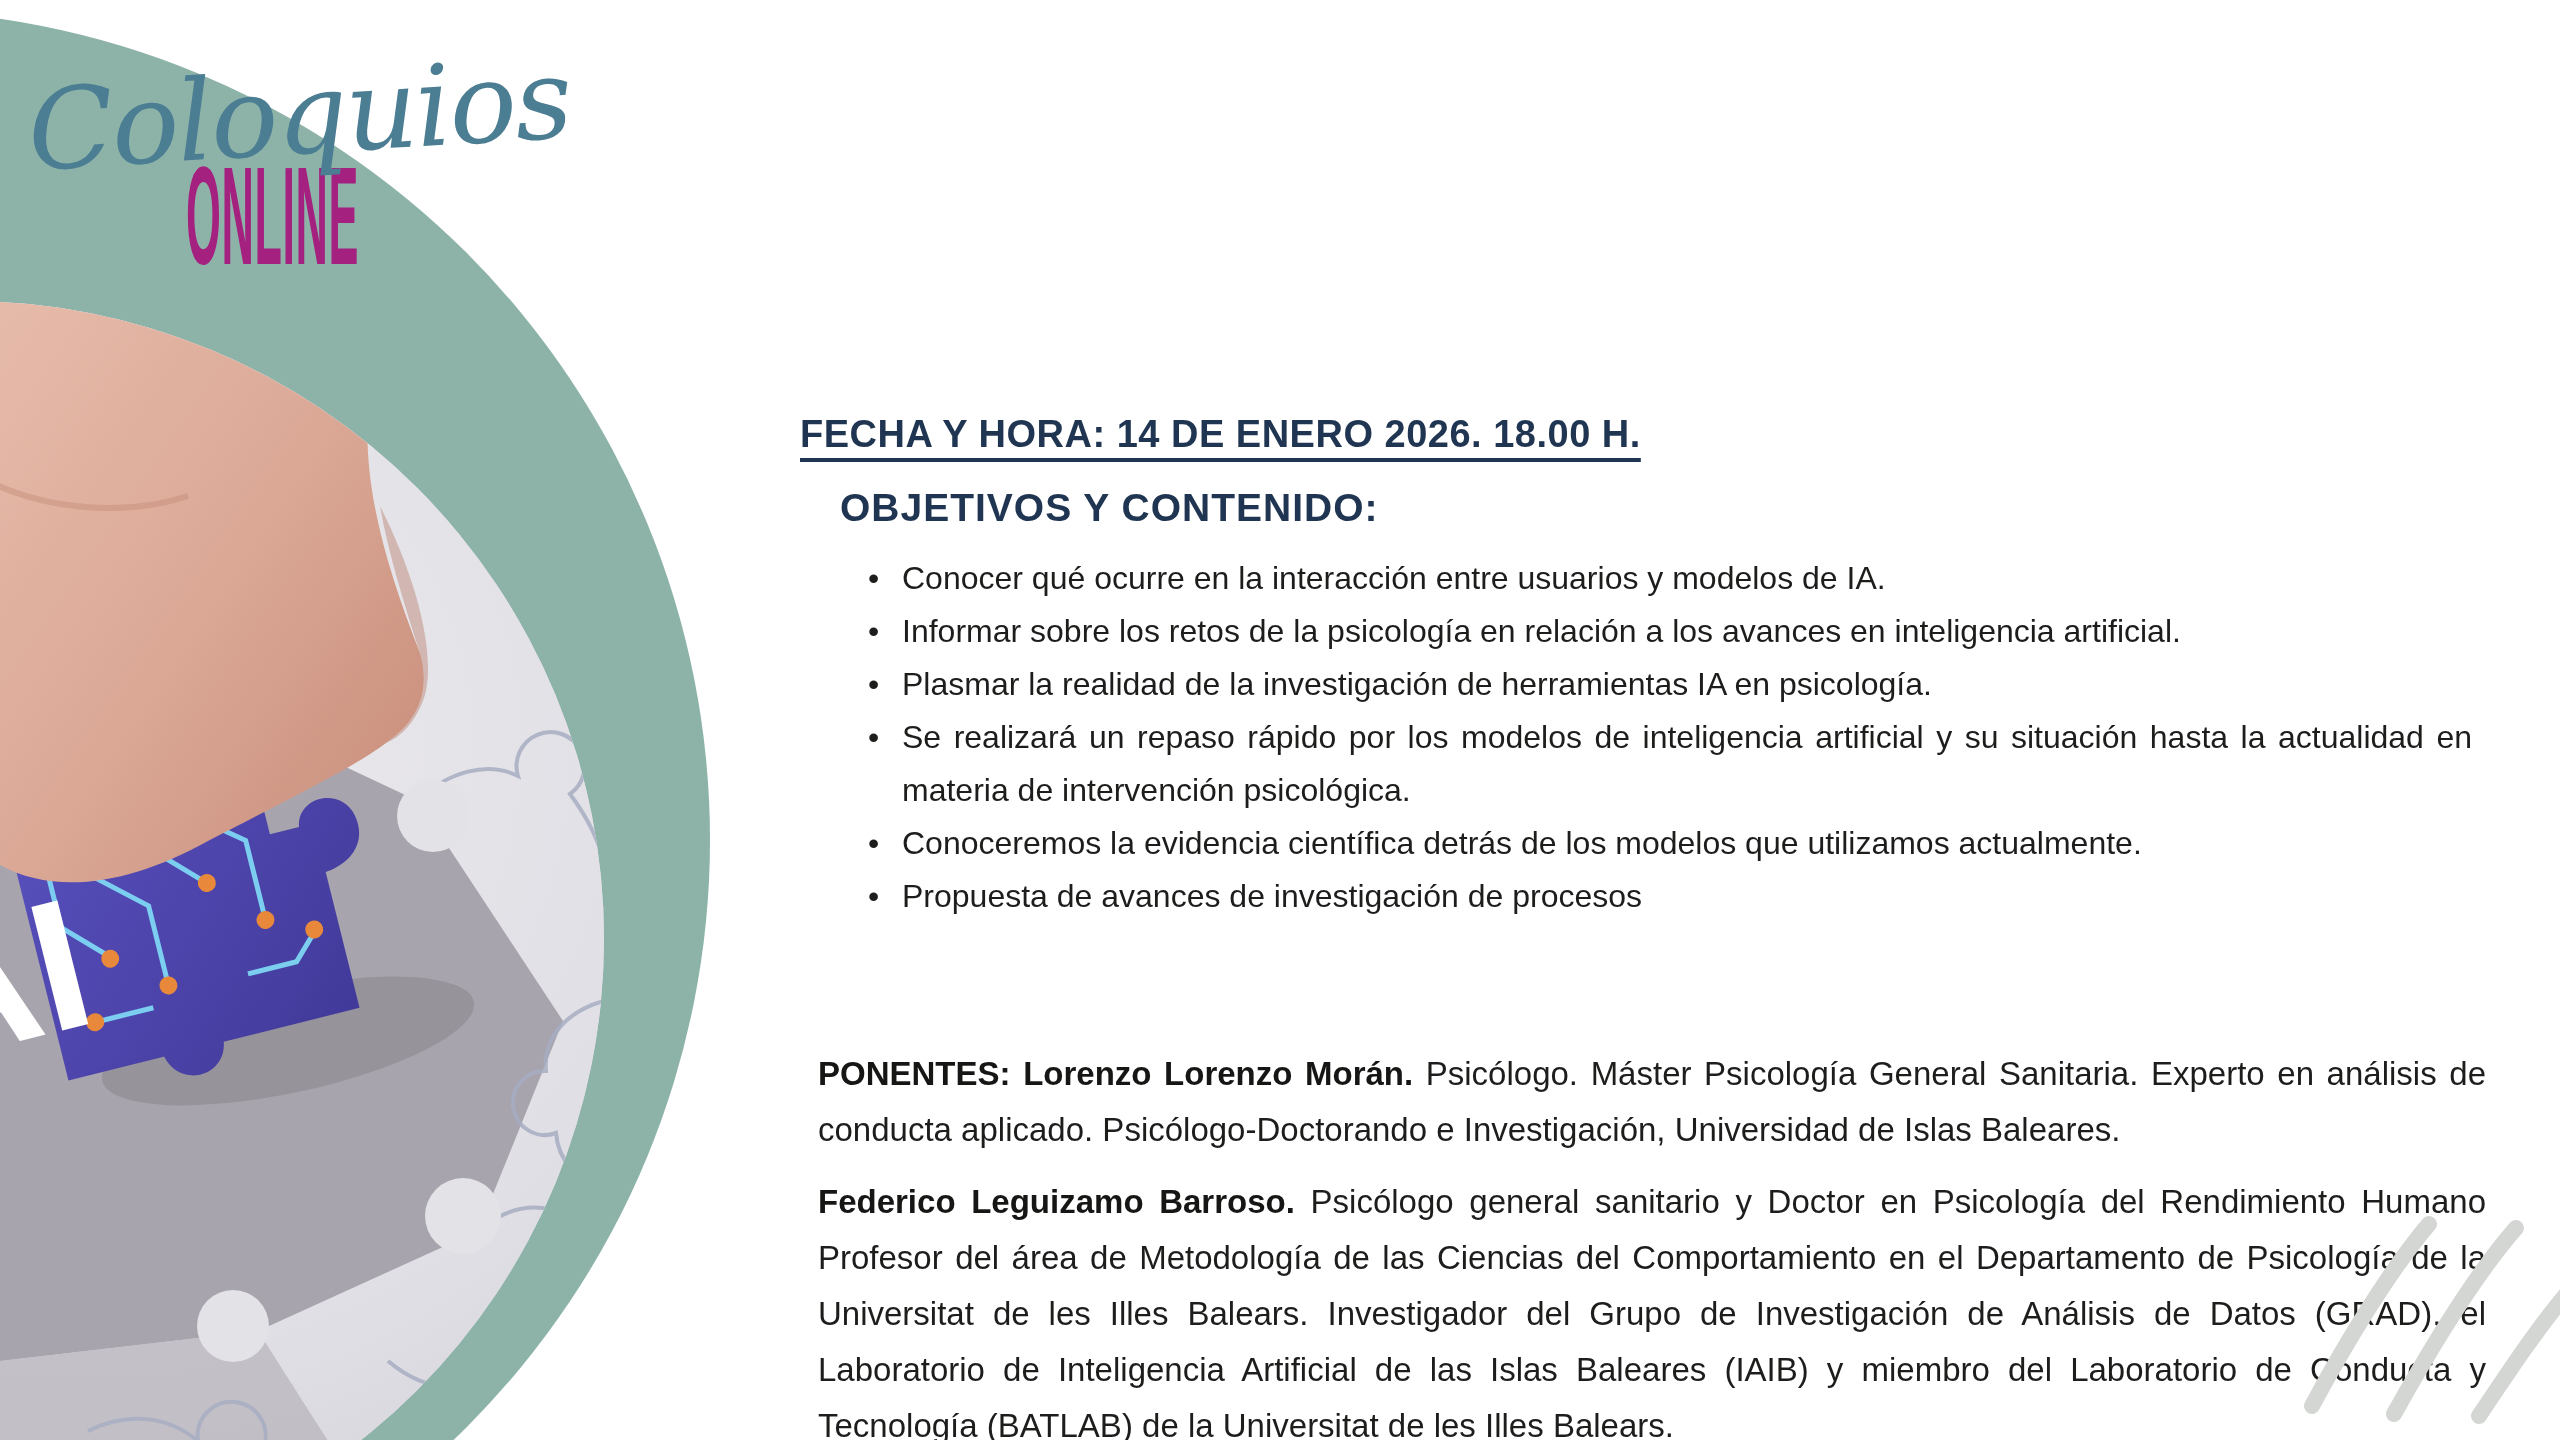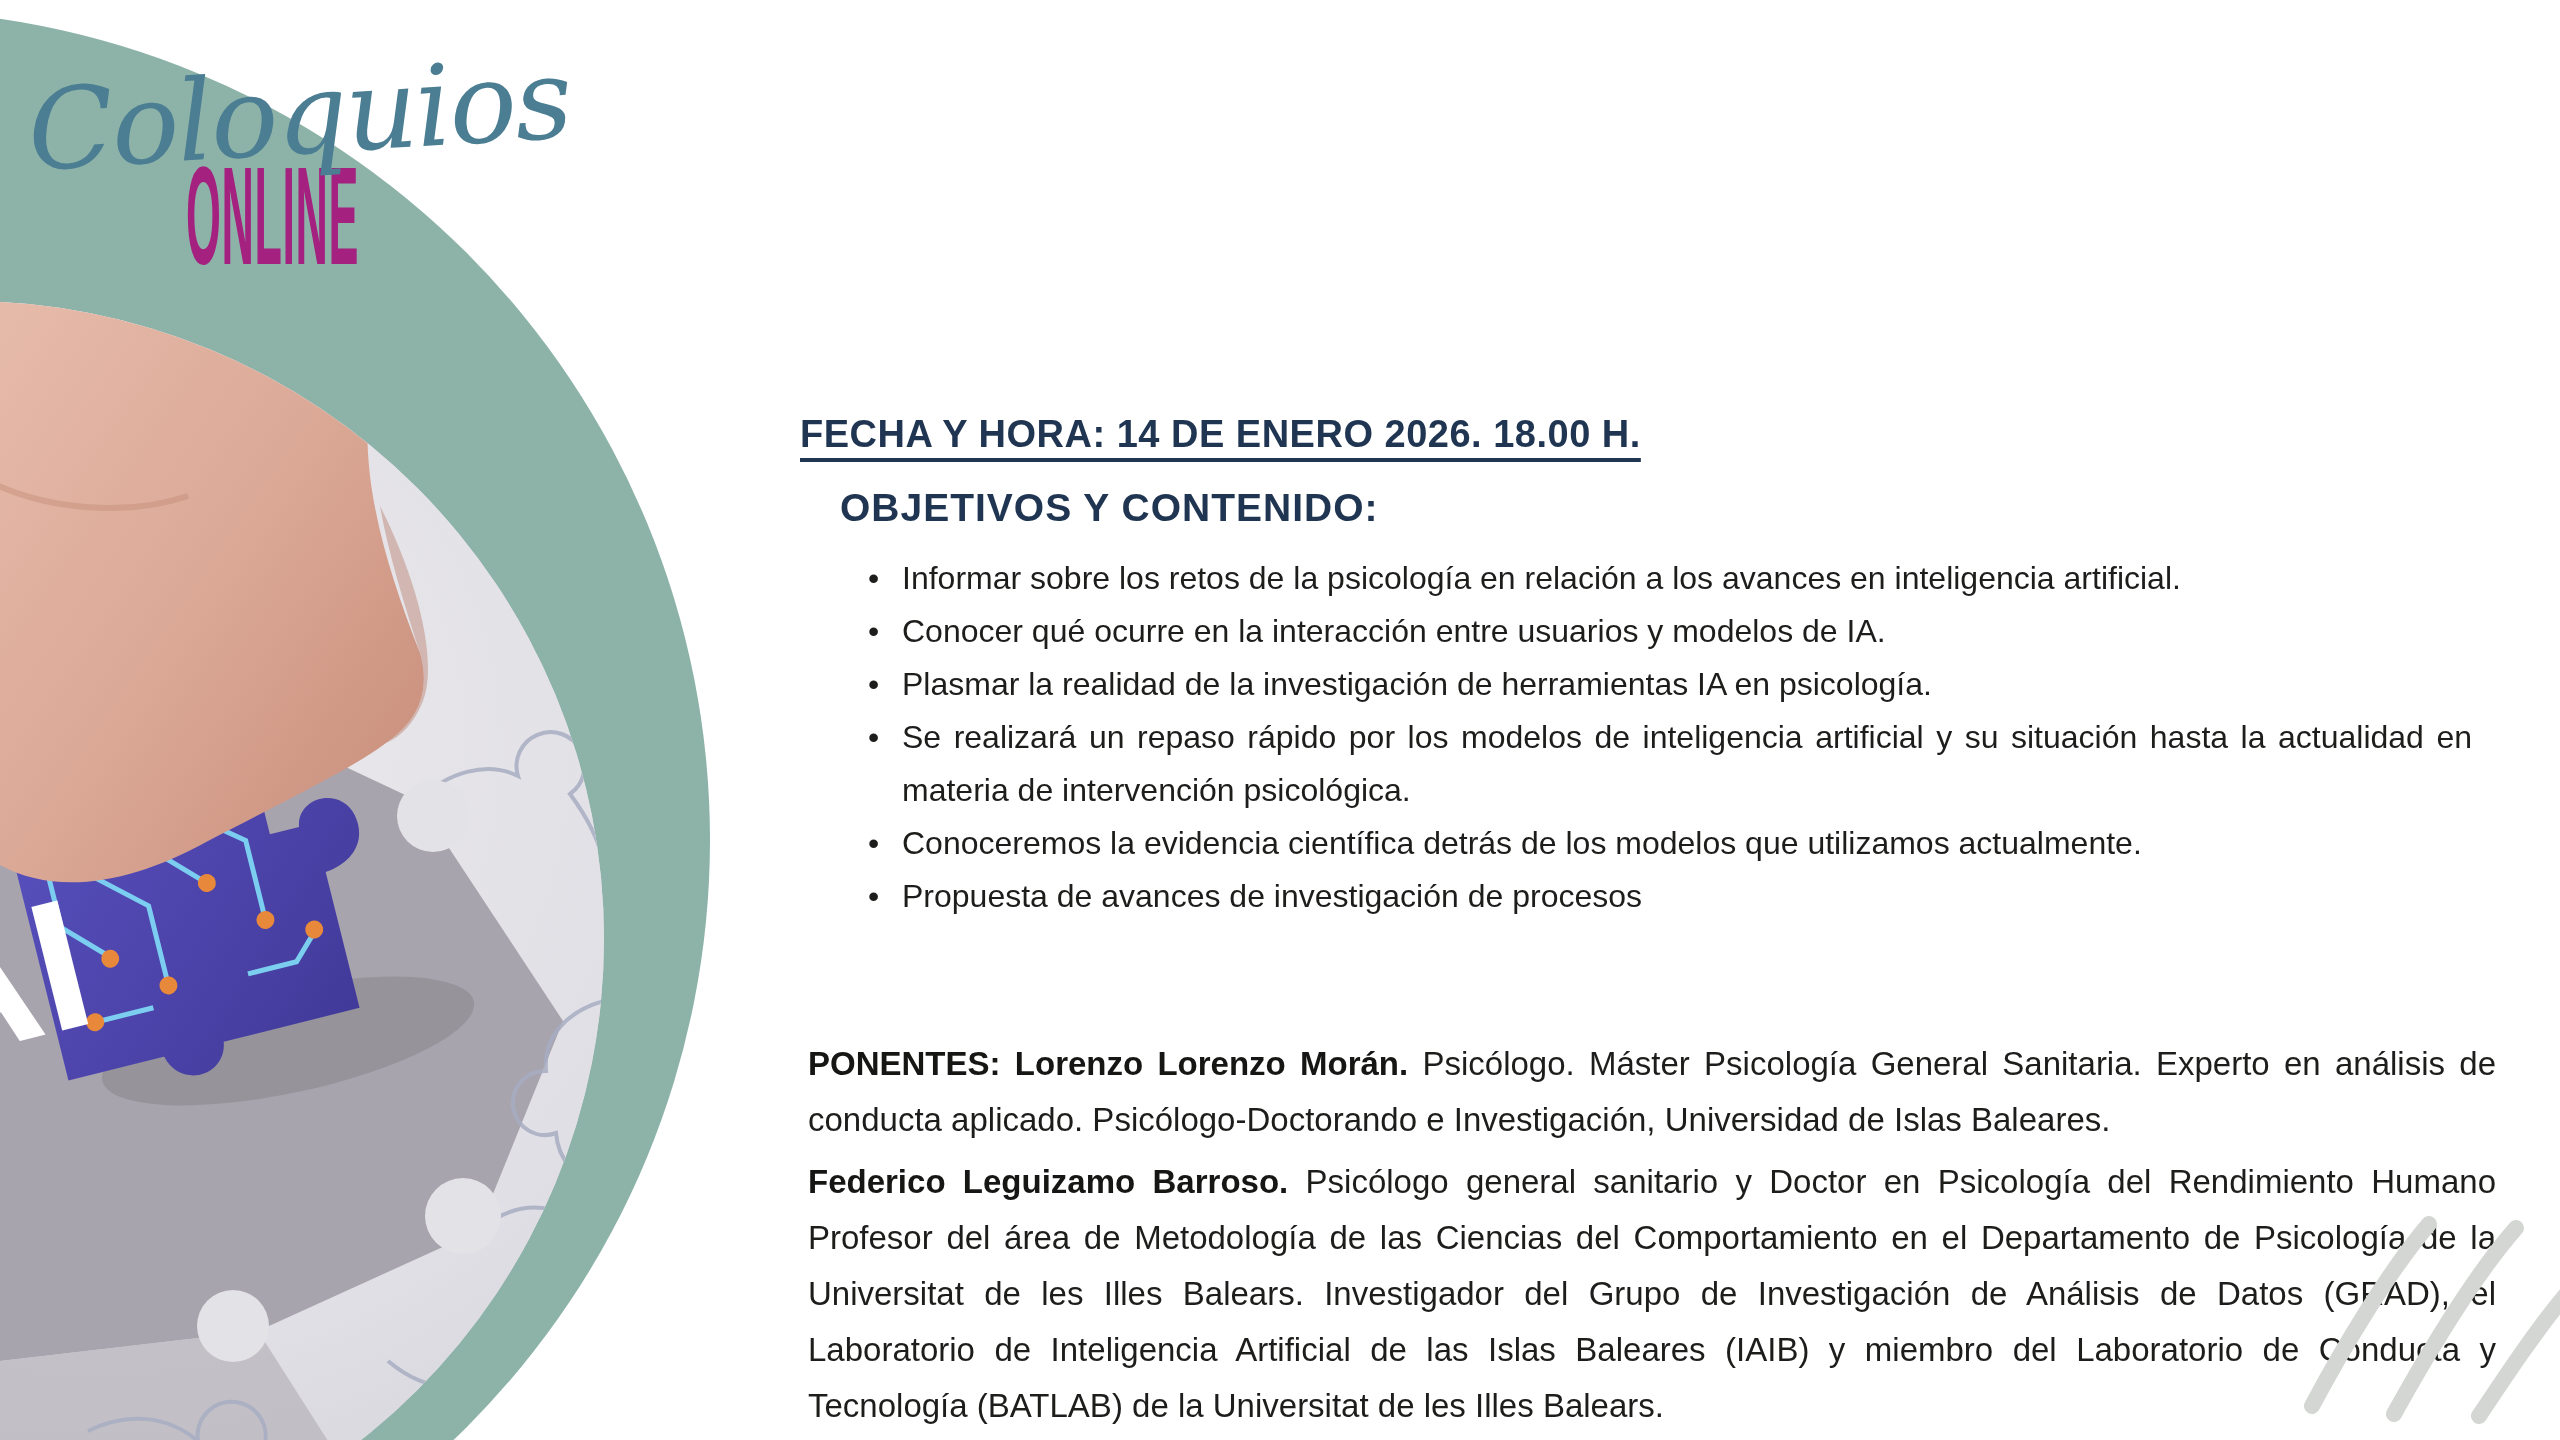--- a/index.html
+++ b/index.html
@@ -47,21 +47,21 @@
   .objectives-heading{position:absolute;left:840px;top:486px;
     font-size:39px;font-weight:700;letter-spacing:1px;color:var(--heading-navy,#1f3551);
     white-space:nowrap;}
   ul.objectives{position:absolute;left:866px;top:552px;width:1606px;list-style:none;}
   ul.objectives li{position:relative;padding-left:36px;
     font-size:32px;line-height:53px;color:var(--body-text,#1d1d1b);text-align:justify;}
   ul.objectives li::before{content:"•";position:absolute;left:2px;top:0;
     font-size:32px;line-height:53px;color:var(--body-text,#1d1d1b);}
   .speakers{position:absolute;left:802px;top:1030px;width:1700px;
     font-size:33px;line-height:56px;color:var(--body-text,#1d1d1b);text-align:justify;}
-  .speakers p{margin:6px;}
+  .speakers p{margin:16px;}
   .speakers b{font-weight:700;color:#161614;}
 
   
   .watermark{position:absolute;right:-14px;bottom:14px;width:280px;height:220px;}
 </style>
 </head>
 <body>
 
 <div class="page">
 
@@ -153,22 +153,22 @@
   <div class="brand">
     <div class="brand-online">ONLINE</div>
     <div class="brand-script">Coloquios</div>
   </div>
 
 
   <div class="schedule">FECHA Y HORA: 14 DE ENERO 2026. 18.00 H.</div>
 
   <h2 class="objectives-heading">OBJETIVOS Y CONTENIDO:</h2>
   <ul class="objectives">
+      <li><span>Conocer qué ocurre en la interacción entre usuarios y modelos de IA.</span></li>
       <li><span>Informar sobre los retos de la psicología en relación a los avances en inteligencia artificial.</span></li>
-      <li><span>Conocer qué ocurre en la interacción entre usuarios y modelos de IA.</span></li>
       <li><span>Plasmar la realidad de la investigación de herramientas IA en psicología.</span></li>
       <li><span>Se realizará un repaso rápido por los modelos de inteligencia artificial y su situación hasta la actualidad en materia de intervención psicológica.</span></li>
       <li><span>Conoceremos la evidencia científica detrás de los modelos que utilizamos actualmente.</span></li>
       <li><span>Propuesta de avances de investigación de procesos</span></li>
     </ul>
 
   <div class="speakers">
     <p><b><span>PONENTES:</span> <span>Lorenzo Lorenzo Morán.</span></b><span> Psicólogo. Máster Psicología General Sanitaria. Experto en análisis de conducta aplicado. Psicólogo-Doctorando e Investigación, Universidad de Islas Baleares.</span></p>
     <p><b><span>Federico Leguizamo Barroso.</span></b><span> Psicólogo general sanitario y Doctor en Psicología del Rendimiento Humano Profesor del área de Metodología de las Ciencias del Comportamiento en el Departamento de Psicología de la Universitat de les Illes Balears. Investigador del Grupo de Investigación de Análisis de Datos (GRAD), el Laboratorio de Inteligencia Artificial de las Islas Baleares (IAIB) y miembro del Laboratorio de Conducta y Tecnología (BATLAB) de la Universitat de les Illes Balears.</span></p>
   </div>

